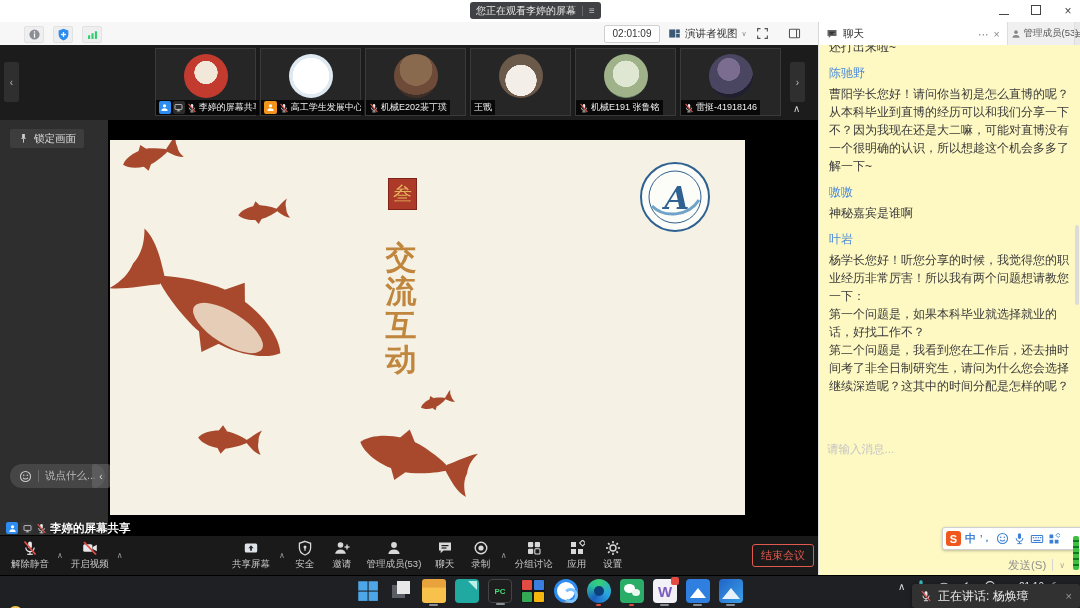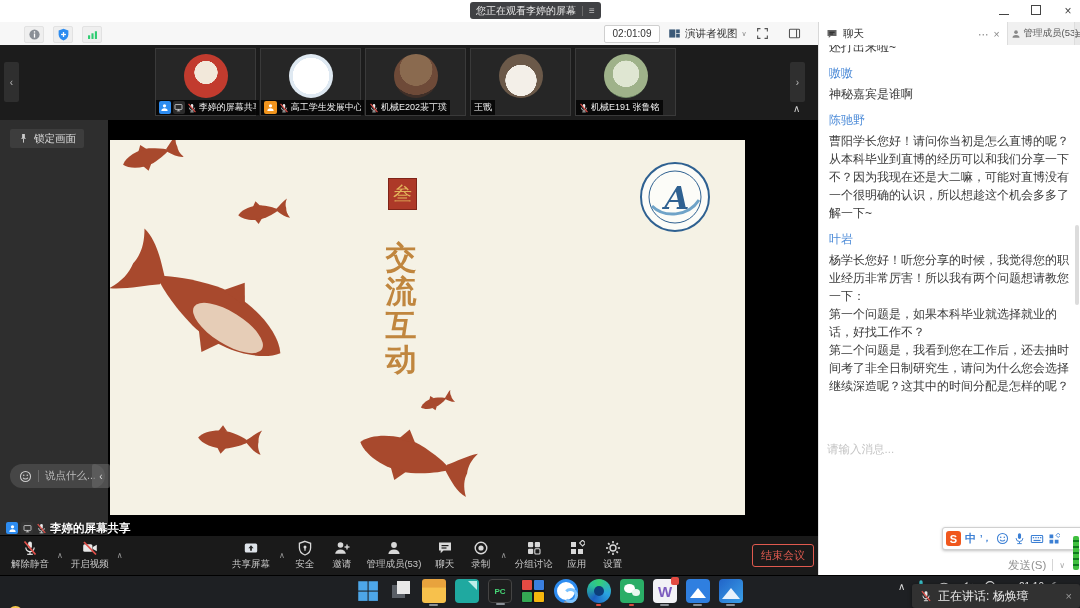--- a/index.html
+++ b/index.html
@@ -72,21 +72,21 @@
   .vtitle{left:266px;top:100px;width:50px;text-align:center;color:#c0863e;font-family:"DejaVu Serif",serif;
           font-weight:bold;font-size:31px;line-height:34px;}
   
   .ctlbar{left:0;top:535px;width:818px;height:40px;background:#1a1a1a;border-top:1px solid #000;}
   .ctl{display:flex;flex-direction:column;align-items:center;justify-content:center;gap:2px;height:36px;}
   .ctl .lb{font-size:9.5px;color:#c8c8c8;white-space:nowrap;}
   .chevbtn{color:#9a9a9a;font-size:8px;align-self:center;margin:0 1px;}
   .endbtn{left:752px;top:544px;width:60px;height:21px;border:1px solid #e05a4f;border-radius:3px;color:#e05a4f;
           font-size:11px;display:flex;align-items:center;justify-content:center;background:transparent;}
   
-  .chatpanel{left:818px;top:45px;width:262px;height:530px;background:#ffffff;border-left:1px solid #e0e0e0;}
+  .chatpanel{left:818px;top:45px;width:262px;height:530px;background:#fef9c3;border-left:1px solid #e0e0e0;}
   .msgs{position:absolute;left:0;top:0;width:262px;height:362px;overflow:hidden;padding:0 0 0 0;}
   .msgs-inner{padding:0 12px 0 10px;}
   .sender{color:#4e8cd8;font-size:12px;margin-top:9px;}
   .sender:empty{display:none;margin:0;}
   .mtext{color:#3a3a3a;font-size:12px;line-height:18px;margin-top:3px;white-space:pre-line;}
   .msg:first-child .mtext{margin-top:-7px;}
   .scrollthumb{left:256px;top:180px;width:4px;height:80px;background:#dcdcdc;border-radius:2px;position:absolute;}
   .sendrow{position:absolute;left:0;top:367px;width:262px;height:24px;border-top:1px solid #efefef;
            display:flex;align-items:center;padding:0 8px;box-sizing:border-box;gap:4px;font-size:11px;}
   .sendrow .lab{color:#666;}
@@ -444,20 +444,29 @@
     </div>
     <div class="tile">
       <div class="avatar av5"></div>
       <div class="namebar">
         <svg width="10" height="10" style="color:#e8e8e8;flex:none">
             <use href="#i-mic-m"></use>
           </svg>
         <span class="nm">机械E191 张鲁铭</span>
       </div>
     </div>
+    <div class="tile">
+      <div class="avatar av6"></div>
+      <div class="namebar">
+        <svg width="10" height="10" style="color:#e8e8e8;flex:none">
+            <use href="#i-mic-m"></use>
+          </svg>
+        <span class="nm">雷挺-41918146</span>
+      </div>
+    </div>
   </div>
   <div class="abs sarrow" style="left:790px;top:62px;">›</div>
   <div class="abs collapse">∧</div>
 
   <div class="abs stage"></div>
   <div class="abs video"></div>
   <div class="abs slide">
     <svg width="635" height="375" style="position:absolute;left:0;top:0;color:#a8492d">
       <use href="#i-fish" width="66" height="32" x="-33" y="-16" transform="translate(40,16) rotate(162)"></use>
       <use href="#i-fish" width="56" height="27" x="-28" y="-13.5" transform="translate(152,72) rotate(172)"></use>
@@ -585,26 +594,26 @@
   <div class="abs endbtn">结束会议</div>
 
   <div class="abs chatpanel">
     <div class="msgs">
       <div class="msgs-inner">
         <div class="msg">
 
           <div class="mtext">还打出来啦~</div>
         </div>
         <div class="msg">
+          <div class="sender">陈驰野</div>
+          <div class="mtext">曹阳学长您好！请问你当初是怎么直博的呢？从本科毕业到直博的经历可以和我们分享一下不？因为我现在还是大二嘛，可能对直博没有一个很明确的认识，所以想趁这个机会多多了解一下~</div>
+        </div>
+        <div class="msg">
           <div class="sender">嗷嗷</div>
           <div class="mtext">神秘嘉宾是谁啊</div>
-        </div>
-        <div class="msg">
-          <div class="sender">陈驰野</div>
-          <div class="mtext">曹阳学长您好！请问你当初是怎么直博的呢？从本科毕业到直博的经历可以和我们分享一下不？因为我现在还是大二嘛，可能对直博没有一个很明确的认识，所以想趁这个机会多多了解一下~</div>
         </div>
         <div class="msg">
           <div class="sender">叶岩</div>
           <div class="mtext">杨学长您好！听您分享的时候，我觉得您的职业经历非常厉害！所以我有两个问题想请教您一下：
 第一个问题是，如果本科毕业就选择就业的话，好找工作不？
 第二个问题是，我看到您在工作后，还去抽时间考了非全日制研究生，请问为什么您会选择继续深造呢？这其中的时间分配是怎样的呢？</div>
         </div>
 
       </div>
     </div>

